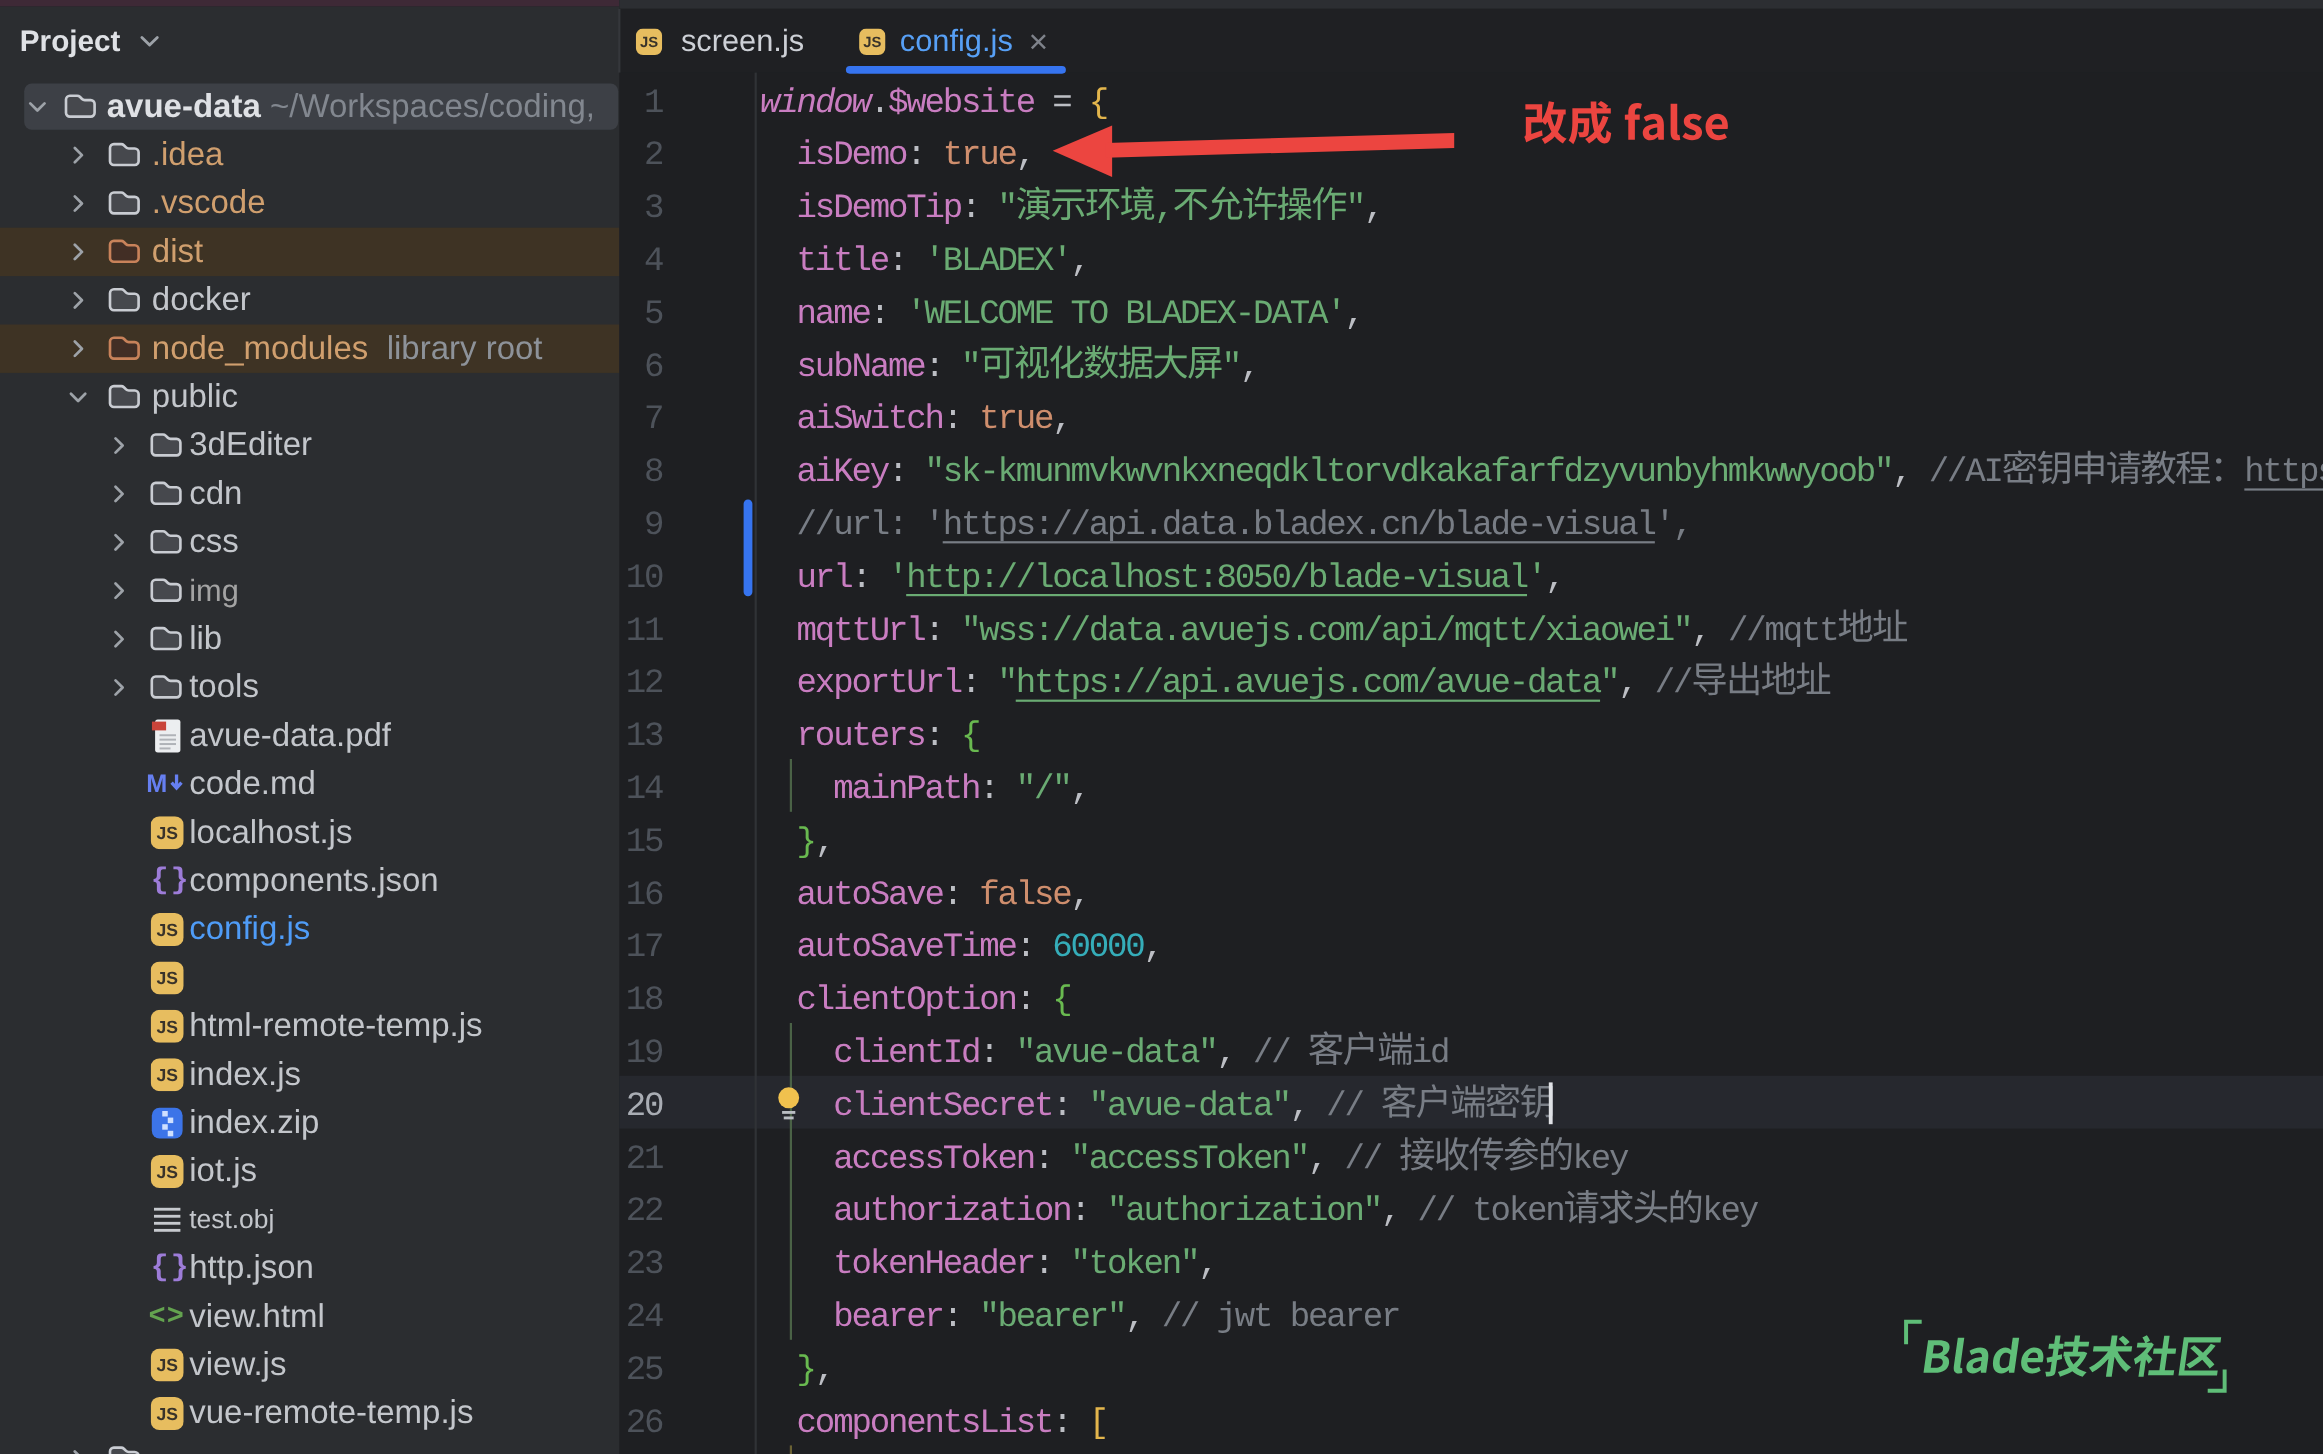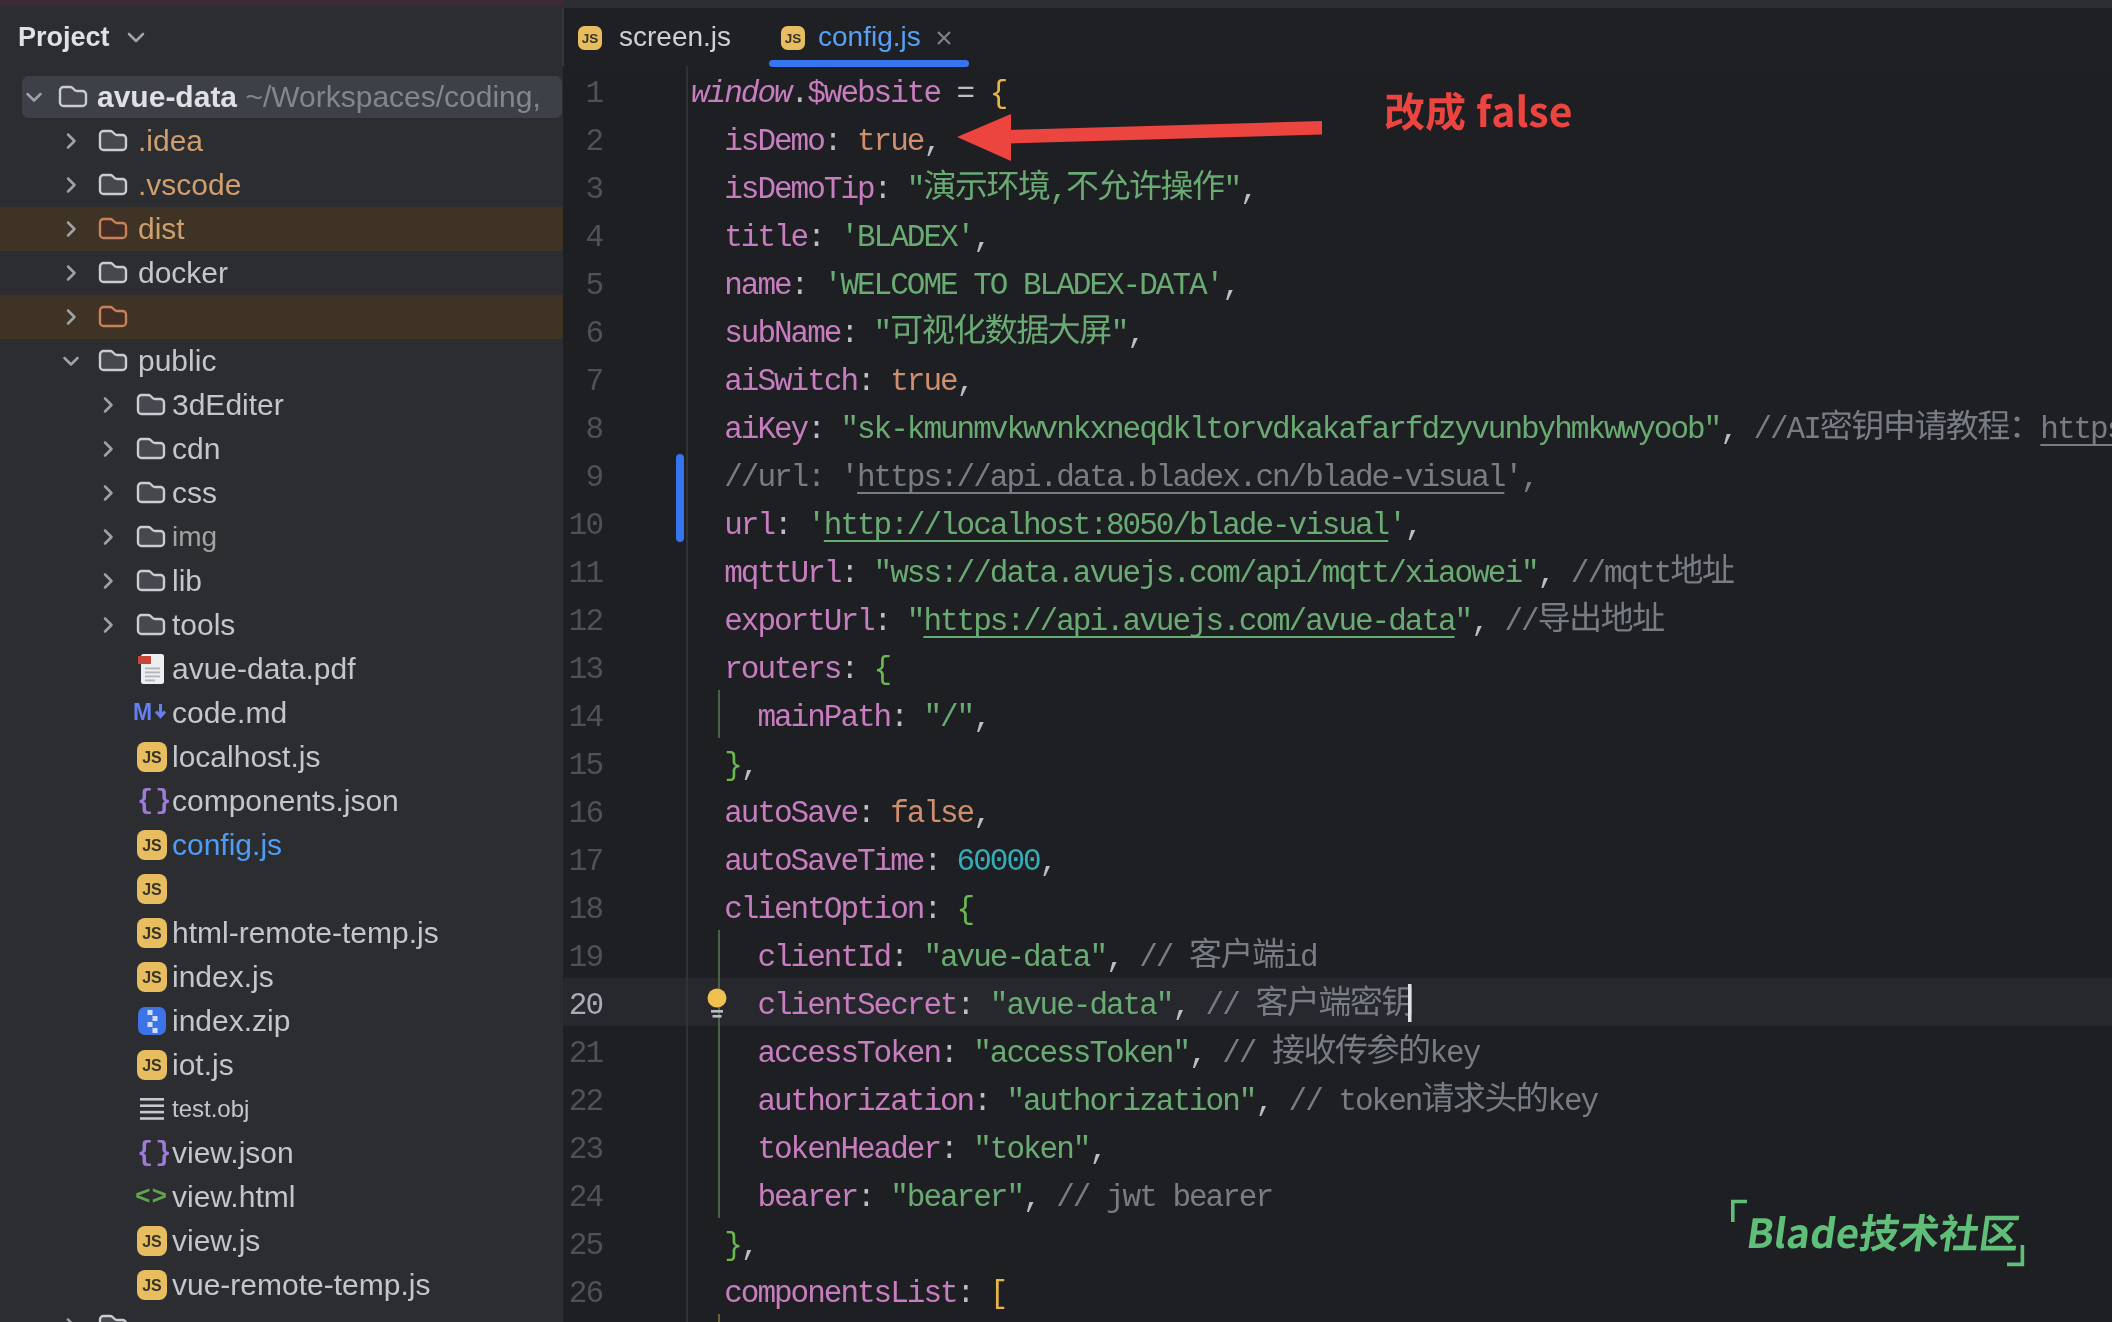--- a/index.html
+++ b/index.html
@@ -50,20 +50,21 @@
       <svg style="position:absolute;left:98px;top:260px" width="30" height="25" viewBox="0 0 30 25">
         <path d="M2 6.5 a3.5 3.5 0 0 1 3.5 -3.5 h6.6 a3.5 3.5 0 0 1 2.5 1 l2 2 a3.5 3.5 0 0 0 2.5 1 h5.4 a3.5 3.5 0 0 1 3.5 3.5 v8 a3.5 3.5 0 0 1 -3.5 3.5 h-19 a3.5 3.5 0 0 1 -3.5 -3.5 z" fill="#46484d" stroke="#c9ccd2" stroke-width="2.4"></path>
       </svg>
       <div style="position:absolute;left:138px;top:251px;height:44px;line-height:44px;font-size:30px;color:#c3c6cb;white-space:pre">docker</div>
       <svg style="position:absolute;left:64px;top:307px" width="14" height="20" viewBox="0 0 14 20">
         <path d="M4 3.5 L10.5 10 L4 16.5" stroke="#9da2a8" stroke-width="2.5" fill="none" stroke-linecap="round" stroke-linejoin="round"></path>
       </svg>
       <svg style="position:absolute;left:98px;top:304px" width="30" height="25" viewBox="0 0 30 25">
         <path d="M2 6.5 a3.5 3.5 0 0 1 3.5 -3.5 h6.6 a3.5 3.5 0 0 1 2.5 1 l2 2 a3.5 3.5 0 0 0 2.5 1 h5.4 a3.5 3.5 0 0 1 3.5 3.5 v8 a3.5 3.5 0 0 1 -3.5 3.5 h-19 a3.5 3.5 0 0 1 -3.5 -3.5 z" fill="#422e25" stroke="#c8825a" stroke-width="2.4"></path>
       </svg>
+      <div style="position:absolute;left:138px;top:295px;height:44px;line-height:44px;font-size:30px;color:#d09f6e;white-space:pre">node_modules<span style="color:#8d9299">  library root</span></div>
       <svg style="position:absolute;left:61px;top:354px" width="20" height="14" viewBox="0 0 20 14">
         <path d="M3.5 4 L10 10.5 L16.5 4" stroke="#9da2a8" stroke-width="2.5" fill="none" stroke-linecap="round" stroke-linejoin="round"></path>
       </svg>
       <svg style="position:absolute;left:98px;top:348px" width="30" height="25" viewBox="0 0 30 25">
         <path d="M2 6.5 a3.5 3.5 0 0 1 3.5 -3.5 h6.6 a3.5 3.5 0 0 1 2.5 1 l2 2 a3.5 3.5 0 0 0 2.5 1 h5.4 a3.5 3.5 0 0 1 3.5 3.5 v8 a3.5 3.5 0 0 1 -3.5 3.5 h-19 a3.5 3.5 0 0 1 -3.5 -3.5 z" fill="#46484d" stroke="#c9ccd2" stroke-width="2.4"></path>
       </svg>
       <div style="position:absolute;left:138px;top:339px;height:44px;line-height:44px;font-size:30px;color:#c3c6cb;white-space:pre">public</div>
       <svg style="position:absolute;left:101px;top:395px" width="14" height="20" viewBox="0 0 14 20">
         <path d="M4 3.5 L10.5 10 L4 16.5" stroke="#9da2a8" stroke-width="2.5" fill="none" stroke-linecap="round" stroke-linejoin="round"></path>
       </svg>
@@ -160,21 +161,21 @@
       </svg>
       <div style="position:absolute;left:172px;top:1043px;height:44px;line-height:44px;font-size:30px;color:#c3c6cb;white-space:pre">iot.js</div>
       <svg style="position:absolute;left:138px;top:1095px" width="28" height="28" viewBox="0 0 28 28">
         <rect x="2" y="3.0" width="24" height="2.6" fill="#c6c9ce"></rect>
         <rect x="2" y="9.4" width="24" height="2.6" fill="#c6c9ce"></rect>
         <rect x="2" y="15.8" width="24" height="2.6" fill="#c6c9ce"></rect>
         <rect x="2" y="22.200000000000003" width="24" height="2.6" fill="#c6c9ce"></rect>
       </svg>
       <div style="position:absolute;left:172px;top:1087px;height:44px;line-height:44px;font-size:24px;color:#c3c6cb;white-space:pre">test.obj</div>
       <span style="position:absolute;left:137px;top:1131px;height:44px;line-height:44px;font-family:'Liberation Mono',monospace;font-size:27px;font-weight:bold;color:#9d7cd8;letter-spacing:2px">{}</span>
-      <div style="position:absolute;left:172px;top:1131px;height:44px;line-height:44px;font-size:30px;color:#c3c6cb;white-space:pre">view.json</div>
+      <div style="position:absolute;left:172px;top:1131px;height:44px;line-height:44px;font-size:30px;color:#c3c6cb;white-space:pre">http.json</div>
       <span style="position:absolute;left:135px;top:1175px;height:44px;line-height:44px;font-family:'Liberation Mono',monospace;font-size:26px;font-weight:bold;color:#63a24f;letter-spacing:1px">&lt;&gt;</span>
       <div style="position:absolute;left:172px;top:1175px;height:44px;line-height:44px;font-size:30px;color:#c3c6cb;white-space:pre">view.html</div>
       <svg style="position:absolute;left:137px;top:1226px" width="30" height="30" viewBox="0 0 30 30">
         <rect width="30" height="30" rx="8" fill="#e7bd5f"></rect>
         <text x="15.0" y="20.759999999999998" text-anchor="middle" font-family="Liberation Sans" font-size="16" font-weight="bold" fill="#39332a">JS</text>
       </svg>
       <div style="position:absolute;left:172px;top:1219px;height:44px;line-height:44px;font-size:30px;color:#c3c6cb;white-space:pre">view.js</div>
       <svg style="position:absolute;left:137px;top:1270px" width="30" height="30" viewBox="0 0 30 30">
         <rect width="30" height="30" rx="8" fill="#e7bd5f"></rect>
         <text x="15.0" y="20.759999999999998" text-anchor="middle" font-family="Liberation Sans" font-size="16" font-weight="bold" fill="#39332a">JS</text>

